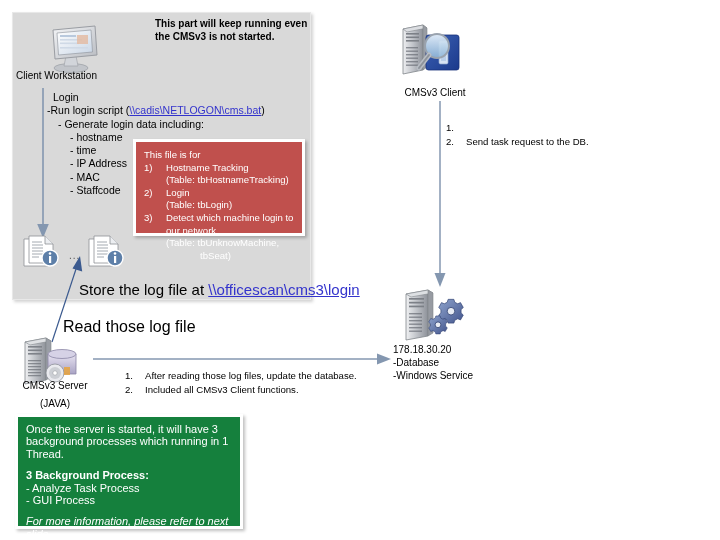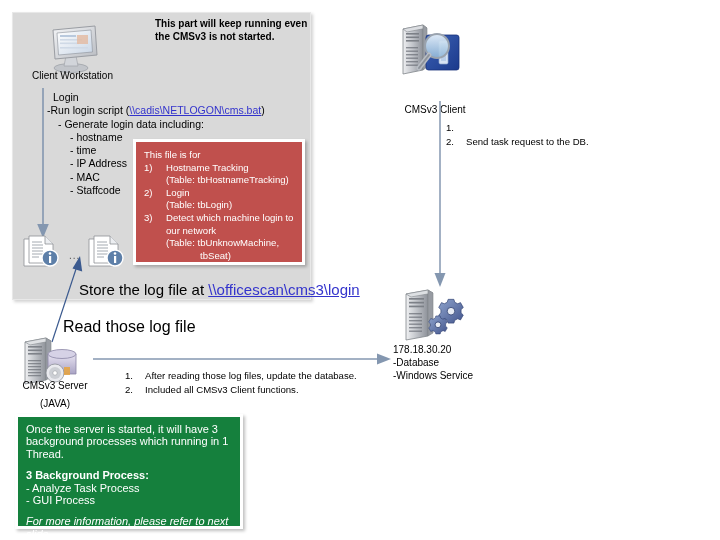--- a/index.html
+++ b/index.html
@@ -38,21 +38,21 @@
     color: #000;
   }
   a.link {
     color: #3333cc;
     text-decoration: underline;
   }
 
   
   #red-box {
     left: 133px; top: 139px;
-    width: 172px; height: 126px;
+    width: 172px; height: 97px;
     background: #c0504d;
     border: 3px solid #ffffff;
     box-sizing: border-box;
     box-shadow: 2px 2px 3px rgba(0,0,0,0.25);
     color: #ffffff;
     font-size: 9.6px;
     line-height: 12.6px;
     padding: 7px 6px 0 8px;
   }
   #red-box .ritem { display: flex; }
@@ -145,21 +145,21 @@
     <path d="M13 8 L55 4 L57 33 L15 37 Z" fill="url(#mongrad)" stroke="#9a9da3" stroke-width="1"></path>
     <path d="M17 11 L51 8 L52.5 30 L18.5 33 Z" fill="url(#scrgrad)" stroke="#8c9199" stroke-width="0.6"></path>
 
     <rect x="20" y="13" width="16" height="2" fill="#b9c9dd"></rect>
     <rect x="20" y="17" width="22" height="1.6" fill="#cfd9e6"></rect>
     <rect x="20" y="20.5" width="19" height="1.6" fill="#cfd9e6"></rect>
     <rect x="37" y="13" width="11" height="9" fill="#e4b9a0" opacity="0.8"></rect>
     <rect x="20" y="25" width="28" height="1.6" fill="#cfd9e6"></rect>
   </svg>
 </div>
-<div class="abs node-label" style="left:32px; top:70px; width:110px; text-align:left;">Client Workstation</div>
+<div class="abs node-label" style="left:16px; top:70px; width:110px; text-align:left;">Client Workstation</div>
 
 <div class="abs" style="left:53px; top:91px; width:250px; font-size:10.5px; line-height:13.3px;">
   <div>Login</div>
   <div style="margin-left:-6px;"><span>-Run login script (</span><a class="link" href="#">\\cadis\NETLOGON\cms.bat</a><span>)</span></div>
   <div style="margin-left:5px;">- Generate login data including:</div>
   <div style="margin-left:17px;">- hostname</div>
   <div style="margin-left:17px;">- time</div>
   <div style="margin-left:17px;">- IP Address</div>
   <div style="margin-left:17px;">- MAC</div>
   <div style="margin-left:17px;">- Staffcode</div>
@@ -354,21 +354,21 @@
 
     <rect x="27" y="13" width="33" height="35" rx="2.5" fill="url(#bluescr)" stroke="#17307a" stroke-width="0.8"></rect>
     <rect x="40" y="19" width="9" height="23" rx="1.5" fill="#d7e3f4" stroke="#8fa6cc" stroke-width="0.7"></rect>
     <rect x="42" y="21" width="5" height="18" fill="#aec4e2" opacity="0.7"></rect>
 
     <circle cx="38" cy="24" r="12" fill="url(#lens)" stroke="#9aa3ae" stroke-width="2"></circle>
     <path d="M30 33 L20 46" stroke="#b8bdc4" stroke-width="5" stroke-linecap="round"></path>
     <path d="M30 33 L20 46" stroke="#8e939b" stroke-width="2" stroke-linecap="round"></path>
   </svg>
 </div>
-<div class="abs node-label" style="left:380px; top:104px; width:110px;">CMSv3 Client</div>
+<div class="abs node-label" style="left:380px; top:87px; width:110px;">CMSv3 Client</div>
 
 <div class="abs" style="left:432px; top:101px;">
   <svg width="18" height="188" viewBox="0 0 18 188">
     <line x1="8" y1="0" x2="8" y2="174" stroke="#8497b0" stroke-width="1.5"></line>
     <path d="M8 186 L2.5 172 L13.5 172 Z" fill="#8497b0"></path>
   </svg>
 </div>
 
 <div class="abs numlist" style="left:446px; top:121px; width:260px;">
   <div class="nrow">

